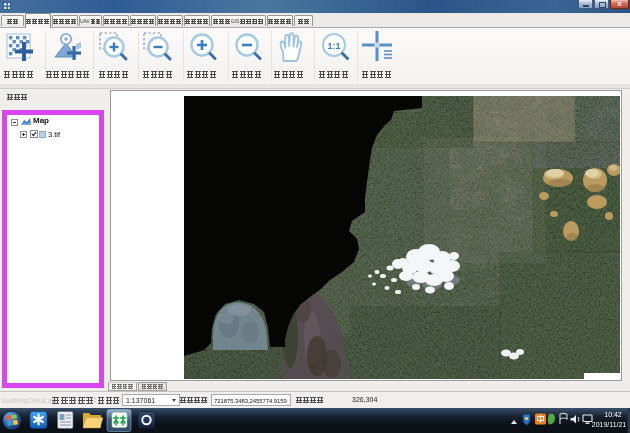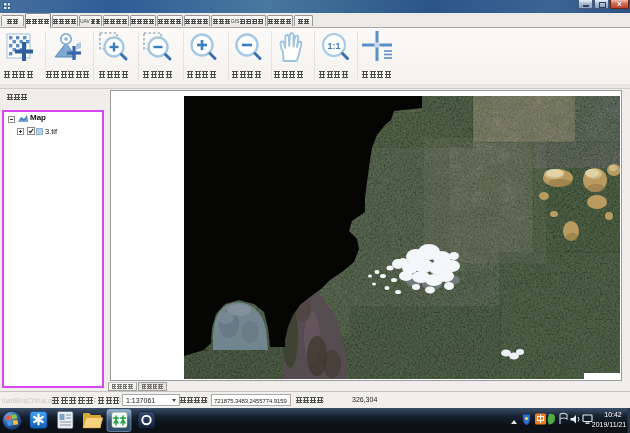--- a/index.html
+++ b/index.html
@@ -221,21 +221,21 @@
     </div>
 </div>
 <div class="ab" id="subband" style="left:0;top:84px;width:630px;height:5px;background:#e7e5e1;border-bottom:1px solid #cfccc8;box-sizing:border-box"></div>
 
 <div class="ab" id="main" style="left:0;top:89px;width:630px;height:302px;background:#f0eeeb">
  <div class="lbl" style="left:7px;top:5px">
       <i class="z z6"></i>
       <i class="z z6"></i>
       <i class="z z6"></i>
     </div>
- <div class="ab" id="tree" style="left:2px;top:21px;width:102px;height:278px;background:#fff;border:2px solid #d946ef;box-sizing:border-box">
+ <div class="ab" id="tree" style="left:2px;top:21px;width:102px;height:278px;background:#fff;border:5px solid #d946ef;box-sizing:border-box">
   <div class="ab" style="left:4px;top:4px;width:7px;height:7px;border:1px solid #8e8e8e;box-sizing:border-box;background:#fff">
         <div class="ab" style="left:1px;top:2px;width:3px;height:1px;background:#333"></div>
       </div>
   <svg class="ab" style="left:13px;top:2px" width="12" height="10">
         <path d="M1 8 L4 3 L7 5 L10 1 L11 8 Z" fill="#4a7cc0"></path>
         <path d="M1 8 L4 5.5 L7 7 L11 4 L11 8 Z" fill="#7aa6d8"></path>
       </svg>
   <div class="ab" style="left:26px;top:1px;font-size:8px;font-weight:bold;color:#111">Map</div>
   <div class="ab" style="left:13px;top:15.5px;width:7px;height:7px;border:1px solid #8e8e8e;box-sizing:border-box;background:#fff">
         <div class="ab" style="left:1px;top:2px;width:3px;height:1px;background:#333"></div>

